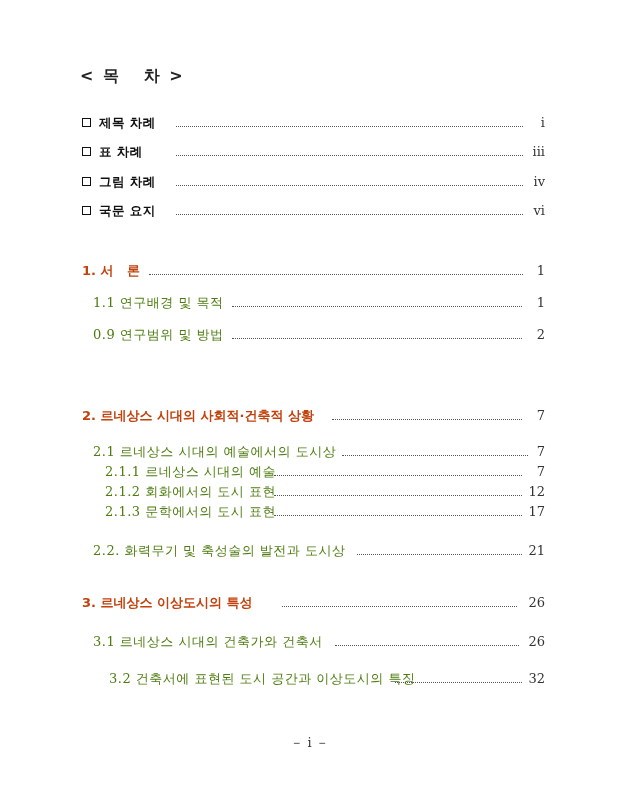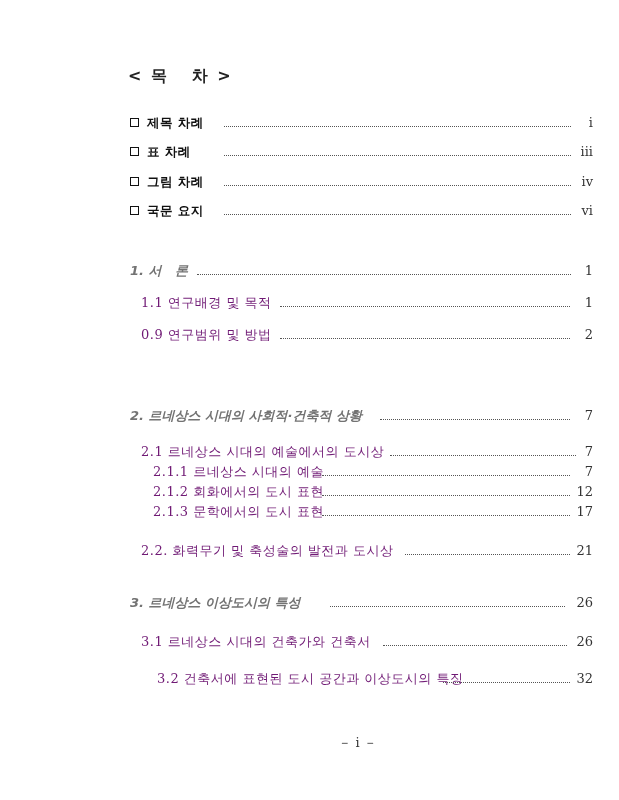--- a/index.html
+++ b/index.html
@@ -1,31 +1,31 @@
 <!DOCTYPE html>
 <html><head>
   <meta charset="utf-8">
   <style>
     html, body { margin: 0; padding: 0; background: #ffffff; }
     body { width: 619px; height: 800px; position: relative; overflow: hidden; color: #1a1a1a; }
-    .page { position: absolute; left: 0; top: 0; width: 539px; height: 800px; background: #fff; margin-left: 48px; }
+    .page { position: absolute; left: 0; top: 0; width: 539px; height: 800px; background: #fff; }
     .title {
       position: absolute; left: 80px; top: 66px;
       font-family: "DejaVu Sans", sans-serif; font-size: 16px; font-weight: bold;
       letter-spacing: 2px; color: #222; white-space: pre;
     }
     .row {
       position: absolute; left: 0; width: 619px; height: 20px;
       display: flex; align-items: center;
     }
     .label {
       position: absolute; white-space: pre; font-size: 13px; line-height: 20px;
-      font-family: "DejaVu Serif", serif; color: #701a75; letter-spacing: 0.5px;
+      font-family: "DejaVu Serif", serif; color: #4d7c0f; letter-spacing: 0.5px;
     }
-    .label.bold { font-family: "DejaVu Sans", sans-serif; font-weight: bold; color: #737373; letter-spacing: 0; font-style: italic; }
+    .label.bold { font-family: "DejaVu Sans", sans-serif; font-weight: bold; color: #c2410c; letter-spacing: 0; }
     .label.front { font-family: "DejaVu Sans", sans-serif; font-weight: bold; color: #111; font-size: 12.5px; }
     .leader {
       position: absolute; height: 1px; top: 12px;
       border-bottom: 1.5px dotted #555;
     }
     .pg {
       position: absolute; right: 74px; font-size: 13px; line-height: 20px;
       font-family: "DejaVu Serif", serif; color: #333; text-align: right;
     }
     .checkbox {

